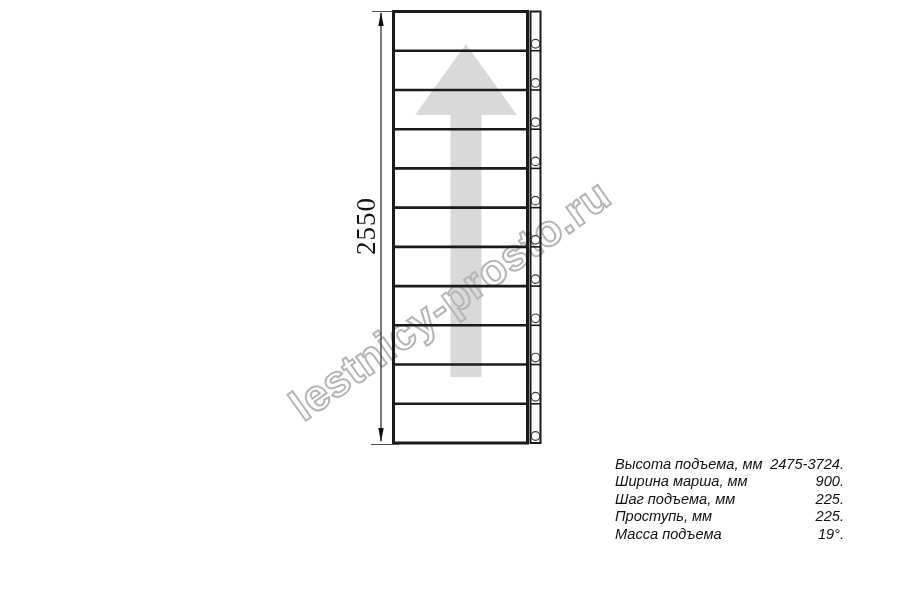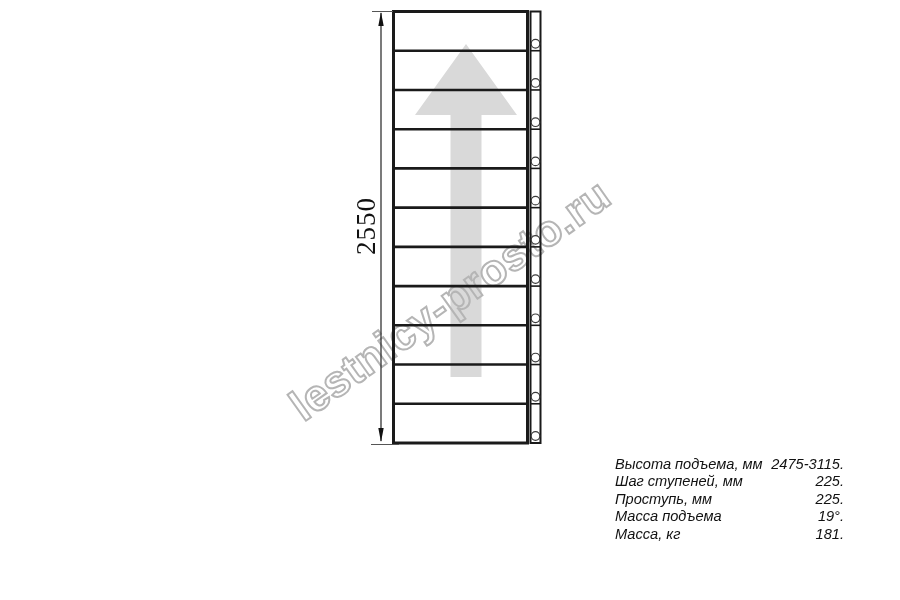--- a/index.html
+++ b/index.html
@@ -82,32 +82,32 @@
       <polygon points="381,442 378.3,428 383.7,428" fill="#111"></polygon>
       <line x1="372" y1="11.5" x2="393" y2="11.5" stroke="#555" stroke-width="1"></line>
       <line x1="371" y1="444.5" x2="399" y2="444.5" stroke="#555" stroke-width="1"></line>
     </svg>
 
   <div class="dim-label">2550</div>
 
   <div class="specs">
     <div class="spec-row">
       <span class="lbl">Высота подъема, мм</span>
-      <span class="val">2475-3115.</span>
+      <span class="val">2475-3724.</span>
     </div>
     <div class="spec-row">
-      <span class="lbl">Шаг ступеней, мм</span>
+      <span class="lbl">Ширина марша, мм</span>
+      <span class="val">900.</span>
+    </div>
+    <div class="spec-row">
+      <span class="lbl">Шаг подъема, мм</span>
       <span class="val">225.</span>
     </div>
     <div class="spec-row">
       <span class="lbl">Проступь, мм</span>
       <span class="val">225.</span>
     </div>
     <div class="spec-row">
       <span class="lbl">Масса подъема</span>
       <span class="val">19°.</span>
     </div>
-    <div class="spec-row">
-      <span class="lbl">Масса, кг</span>
-      <span class="val">181.</span>
-    </div>
   </div>
 </div>
 
 </body></html>

